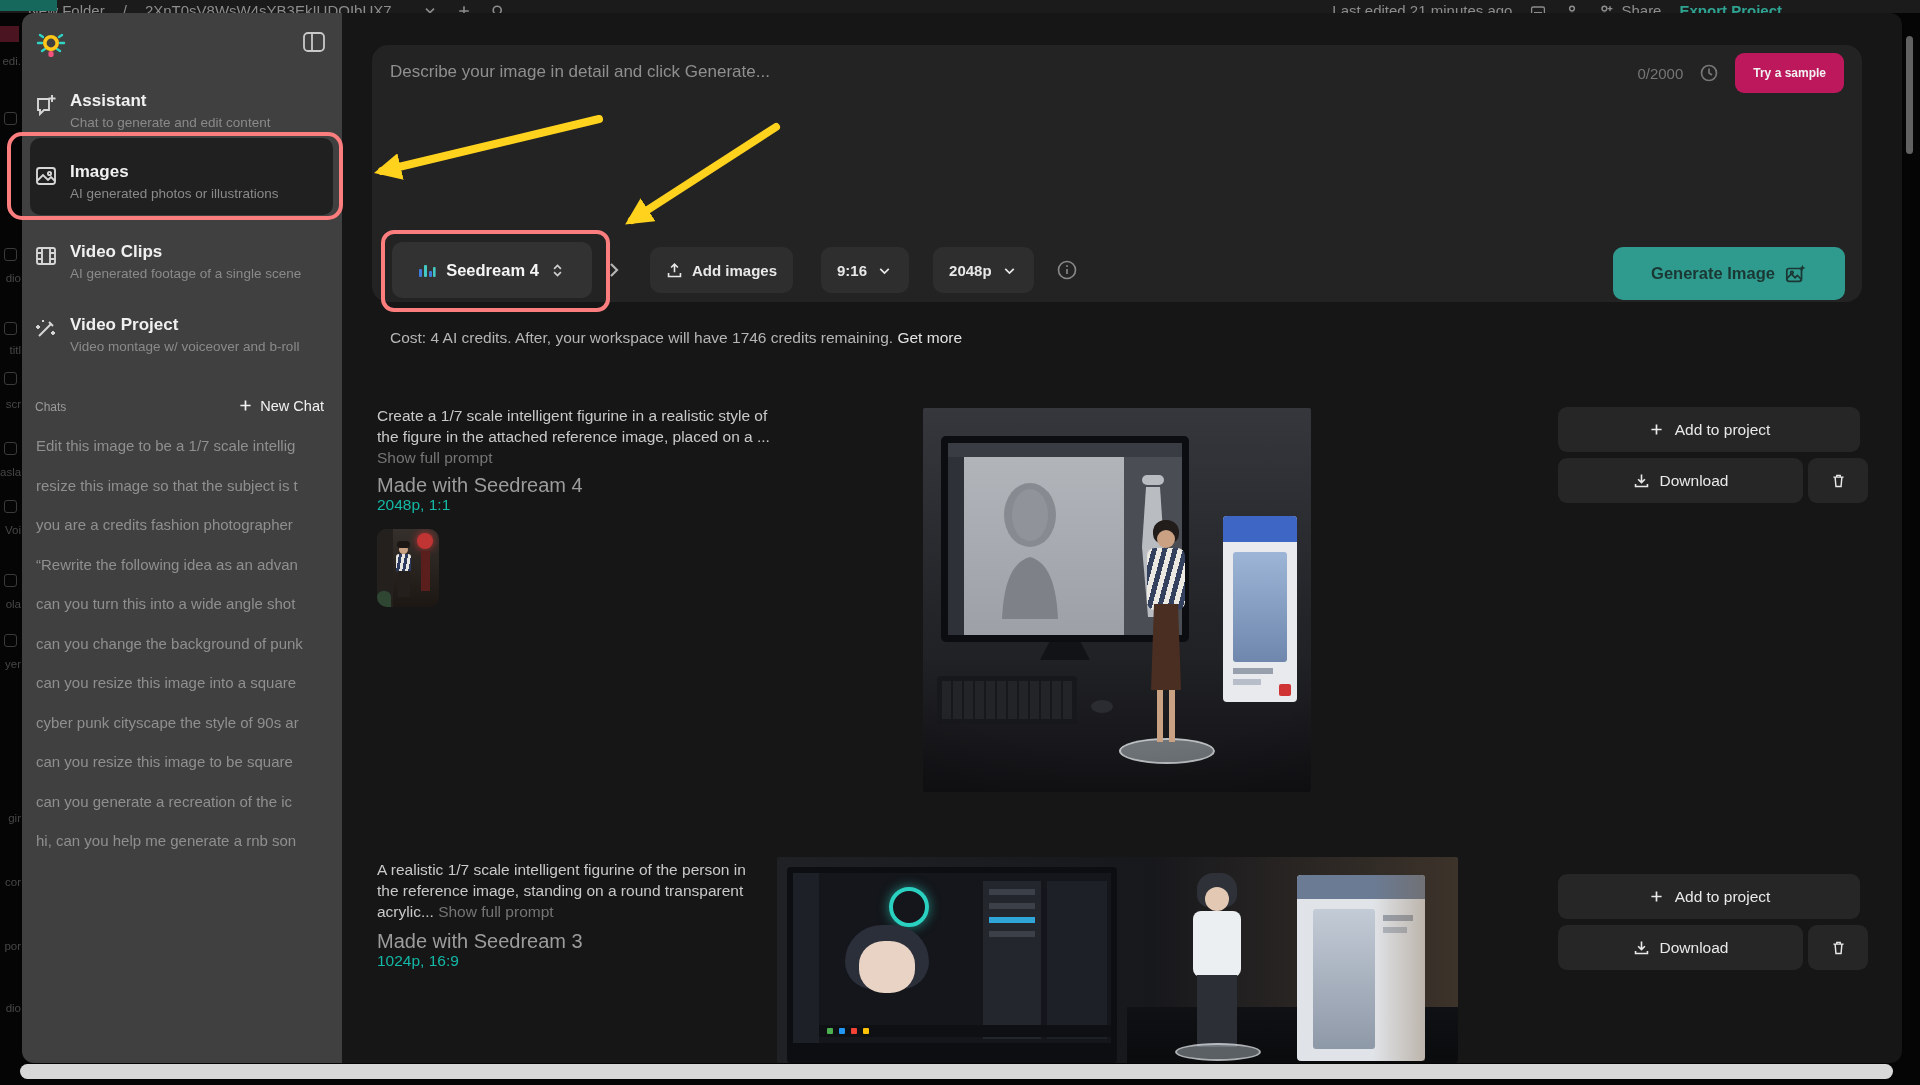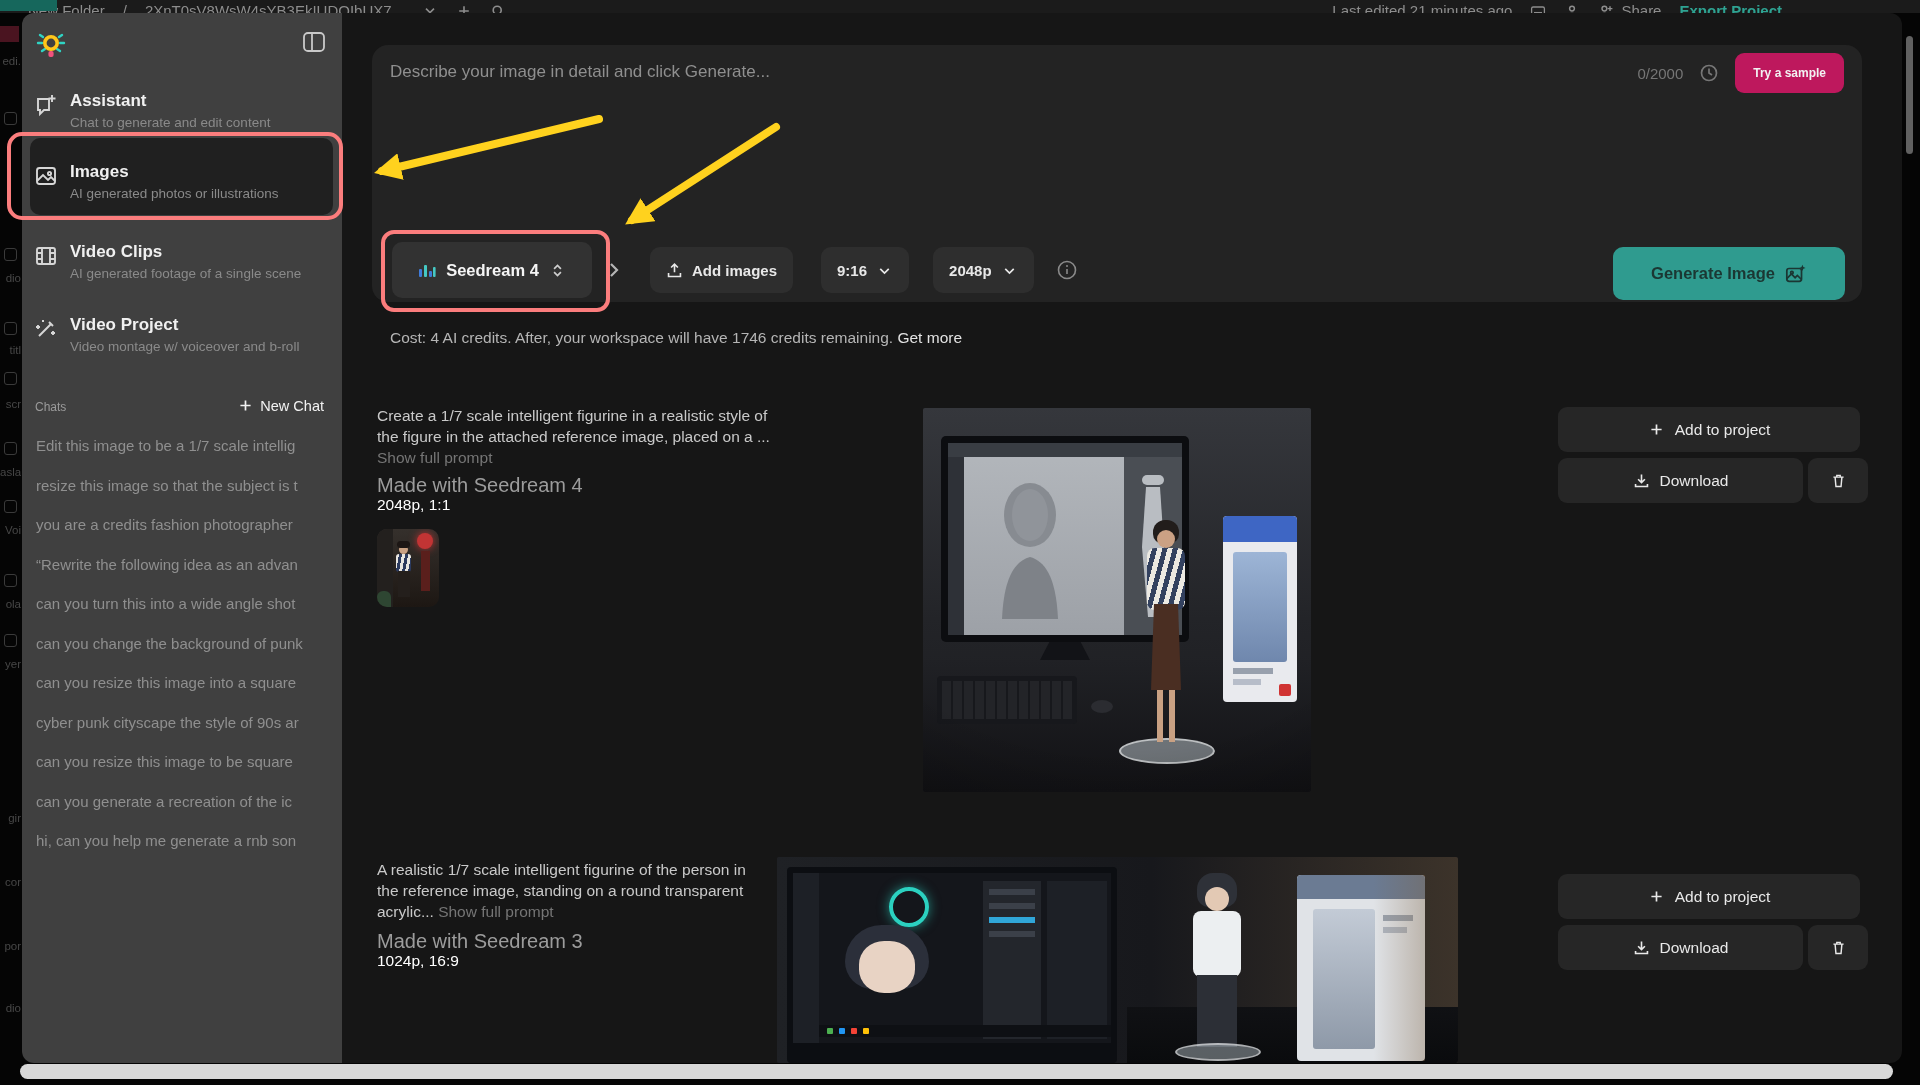--- a/index.html
+++ b/index.html
@@ -64,21 +64,21 @@
   .info-btn { width:22px; height:22px; color:#8a8a8a; cursor:pointer; }
   .generate-btn { position:absolute; left:1241px; top:202px; width:232px; height:53px; background:#2f9b8f; border:none; border-radius:10px; color:#1b3733; font-size:16.5px; font-weight:bold; font-family:inherit; display:flex; align-items:center; justify-content:center; gap:10px; cursor:pointer; }
 
   .cost-line { left:48px; top:316px; font-size:15.5px; color:#b5b5b5; }
   .get-more { color:#e3e3e3; cursor:pointer; }
 
   
   .r-prompt { position:absolute; left:35px; width:394px; font-size:15.5px; line-height:21px; color:#c9c9c9; font-weight:500; }
   .show-full { color:#757575; cursor:pointer; }
   .r-made { position:absolute; left:35px; font-size:20px; color:#9c9c9c; font-weight:500; }
-  .r-meta { position:absolute; left:35px; font-size:15.5px; color:#ffffff; }
+  .r-meta { position:absolute; left:35px; font-size:15.5px; color:#14b8a6; }
   .r-btn { position:absolute; background:#262626; border:none; border-radius:9px; color:#e9e9e9; font-size:15.5px; font-family:inherit; display:flex; align-items:center; justify-content:center; gap:10px; cursor:pointer; }
   .ico-16 { width:17px; height:17px; }
 
   .thumb1 { left:35px; top:516px; width:62px; height:78px; border-radius:10px; overflow:hidden; background:linear-gradient(180deg,#35302c,#1d1713); cursor:pointer; }
 
   .genimg { overflow:hidden; background:#1c1d20; cursor:pointer; }
   .g1 { left:581px; top:395px; width:388px; height:384px; border-radius:2px; }
   .g2 { left:435px; top:844px; width:681px; height:206px; border-radius:2px; }
 
   

